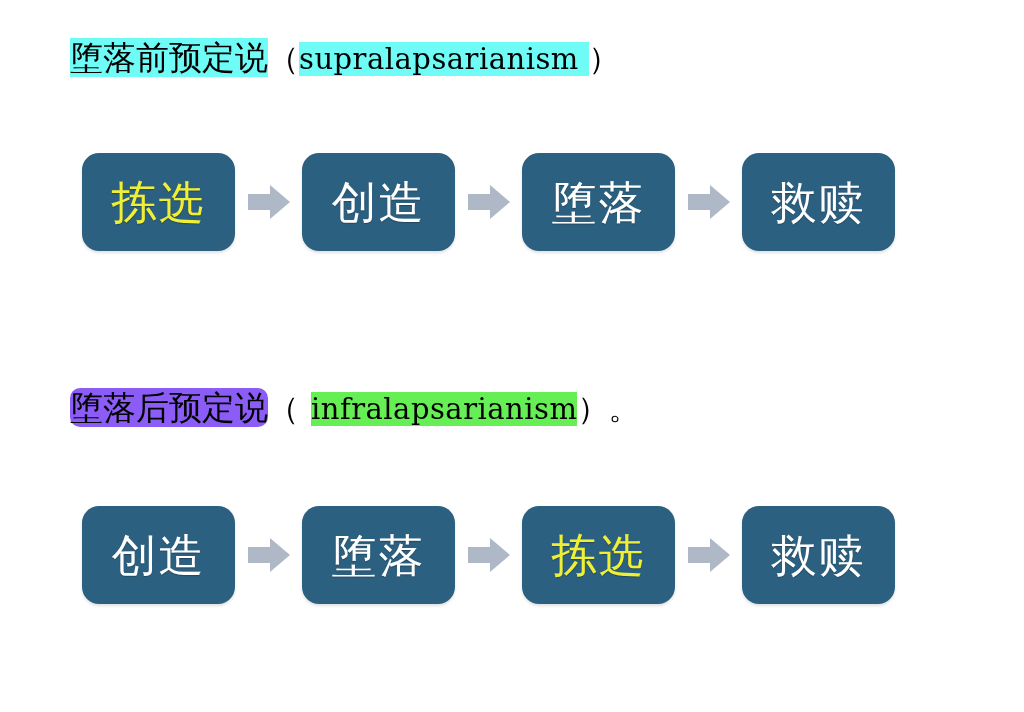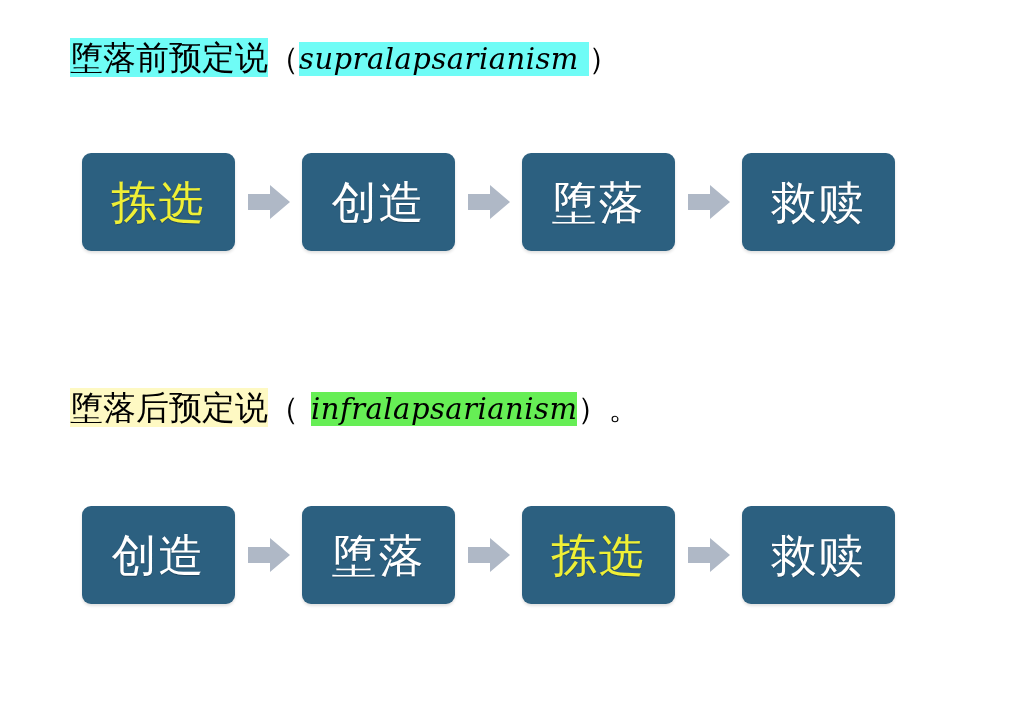--- a/index.html
+++ b/index.html
@@ -35,21 +35,20 @@
     letter-spacing: 0px;
   }
   .heading .cjk {
     font-family: "DejaVu Sans", "Liberation Sans", sans-serif;
     font-size: 33px;
   }
   .heading .latin {
     font-family: "DejaVu Serif", "Liberation Serif", serif;
     font-size: 29px;
     letter-spacing: 0.5px;
-    font-style: italic;
   }
   .heading .paren {
     font-family: "DejaVu Sans", "Liberation Sans", sans-serif;
     font-size: 31px;
   }
   .hl-cyan { background: #6FFCF6; margin-top: 36px; }
   .hl-green { background: #66EE55; }
 
   #heading-supra { top: 40px; }
   #heading-infra { top: 390px; }
@@ -65,21 +64,21 @@
     align-items: center;
   }
   #flow-row-supra { top: 152px; }
   #flow-row-infra { top: 505px; }
 
   .node-box {
     width: 153px;
     height: 98px;
     flex: 0 0 153px;
     background: #2C6080;
-    border-radius: 9px;
+    border-radius: 17px;
     display: flex;
     align-items: center;
     justify-content: center;
     box-shadow: 0 2px 3px rgba(0,0,0,0.12);
     box-sizing: border-box;
   }
   .node-label {
     font-family: "DejaVu Sans", "Liberation Sans", sans-serif;
     font-size: 45px;
     line-height: 1;
@@ -146,21 +145,21 @@
       </svg>
     </div>
 
     <div class="node-box" style="background: rgb(44, 96, 128);">
       <span class="node-label" style="color: rgb(255, 255, 255);">救赎</span>
     </div>
 
   </div>
 
   <div class="heading" id="heading-infra">
-    <span class="cjk hl-green" style="background: #fef9c3;">堕落后预定说</span><span class="paren">（</span><span class="latin hl-green" style="background: rgb(102, 238, 85); margin-left: 12px;">infralapsarianism</span><span class="paren">）。</span>
+    <span class="cjk hl-green" style="background: #8b5cf6; border-radius: 10px;">堕落后预定说</span><span class="paren">（</span><span class="latin hl-green" style="background: rgb(102, 238, 85); margin-left: 12px;">infralapsarianism</span><span class="paren">）。</span>
   </div>
 
   <div class="flow-row" id="flow-row-infra">
 
     <div class="node-box" style="background: rgb(44, 96, 128);">
       <span class="node-label" style="color: rgb(255, 255, 255);">创造</span>
     </div>
 
     <div class="arrow-gap">
       <svg class="arrow-icon" viewBox="0 0 42 38">

